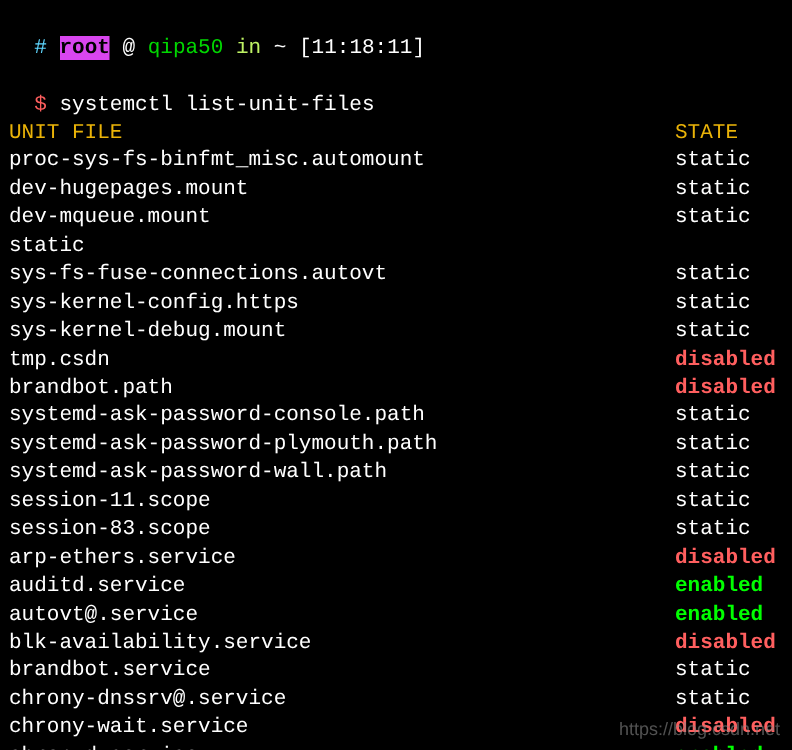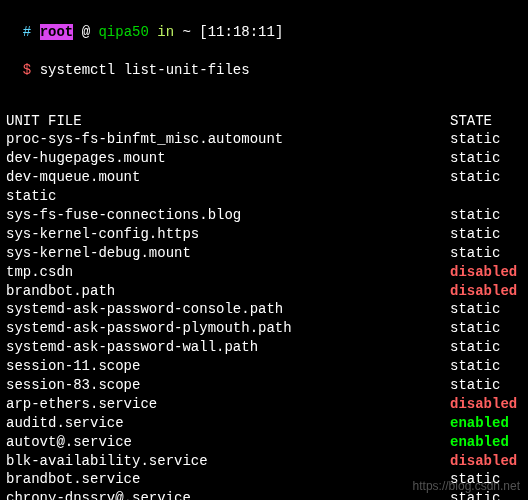--- a/index.html
+++ b/index.html
@@ -22,21 +22,21 @@
     .host { color: #00d700; }
     .in { color: #bef264; }
     .path { color: #fff; }
     .time { color: #fff; }
     .dollar { color: #ff5f5f; }
     .cmd { color: #fff; }
     .header-row, .unit-row {
       display: flex;
       justify-content: space-between;
     }
-    .header-row { color: #ffffff; margin-top: 32px; }
+    .header-row { color: #eab308; }
     .col-unit { flex: 0 0 auto; white-space: pre; }
     .col-state { flex: 0 0 auto; white-space: pre; min-width: 72px; }
     .state-static { color: #ffffff; }
     .state-disabled { color: #ff5f5f; font-weight: bold; }
     .state-enabled { color: #00ff00; font-weight: bold; }
     .watermark {
       position: absolute;
       bottom: 6px;
       right: 8px;
       color: #888;
@@ -70,21 +70,21 @@
       <span class="col-state state-static">static</span>
     </div>
     <div class="unit-row">
       <span class="col-unit">dev-mqueue.mount</span>
       <span class="col-state state-static">static</span>
     </div>
     <div class="unit-row">
       <span class="col-state state-static">static</span>
     </div>
     <div class="unit-row">
-      <span class="col-unit">sys-fs-fuse-connections.blog</span>
+      <span class="col-unit">sys-fs-fuse-connections.autovt</span>
       <span class="col-state state-static">static</span>
     </div>
     <div class="unit-row">
       <span class="col-unit">sys-kernel-config.https</span>
       <span class="col-state state-static">static</span>
     </div>
     <div class="unit-row">
       <span class="col-unit">sys-kernel-debug.mount</span>
       <span class="col-state state-static">static</span>
     </div>

